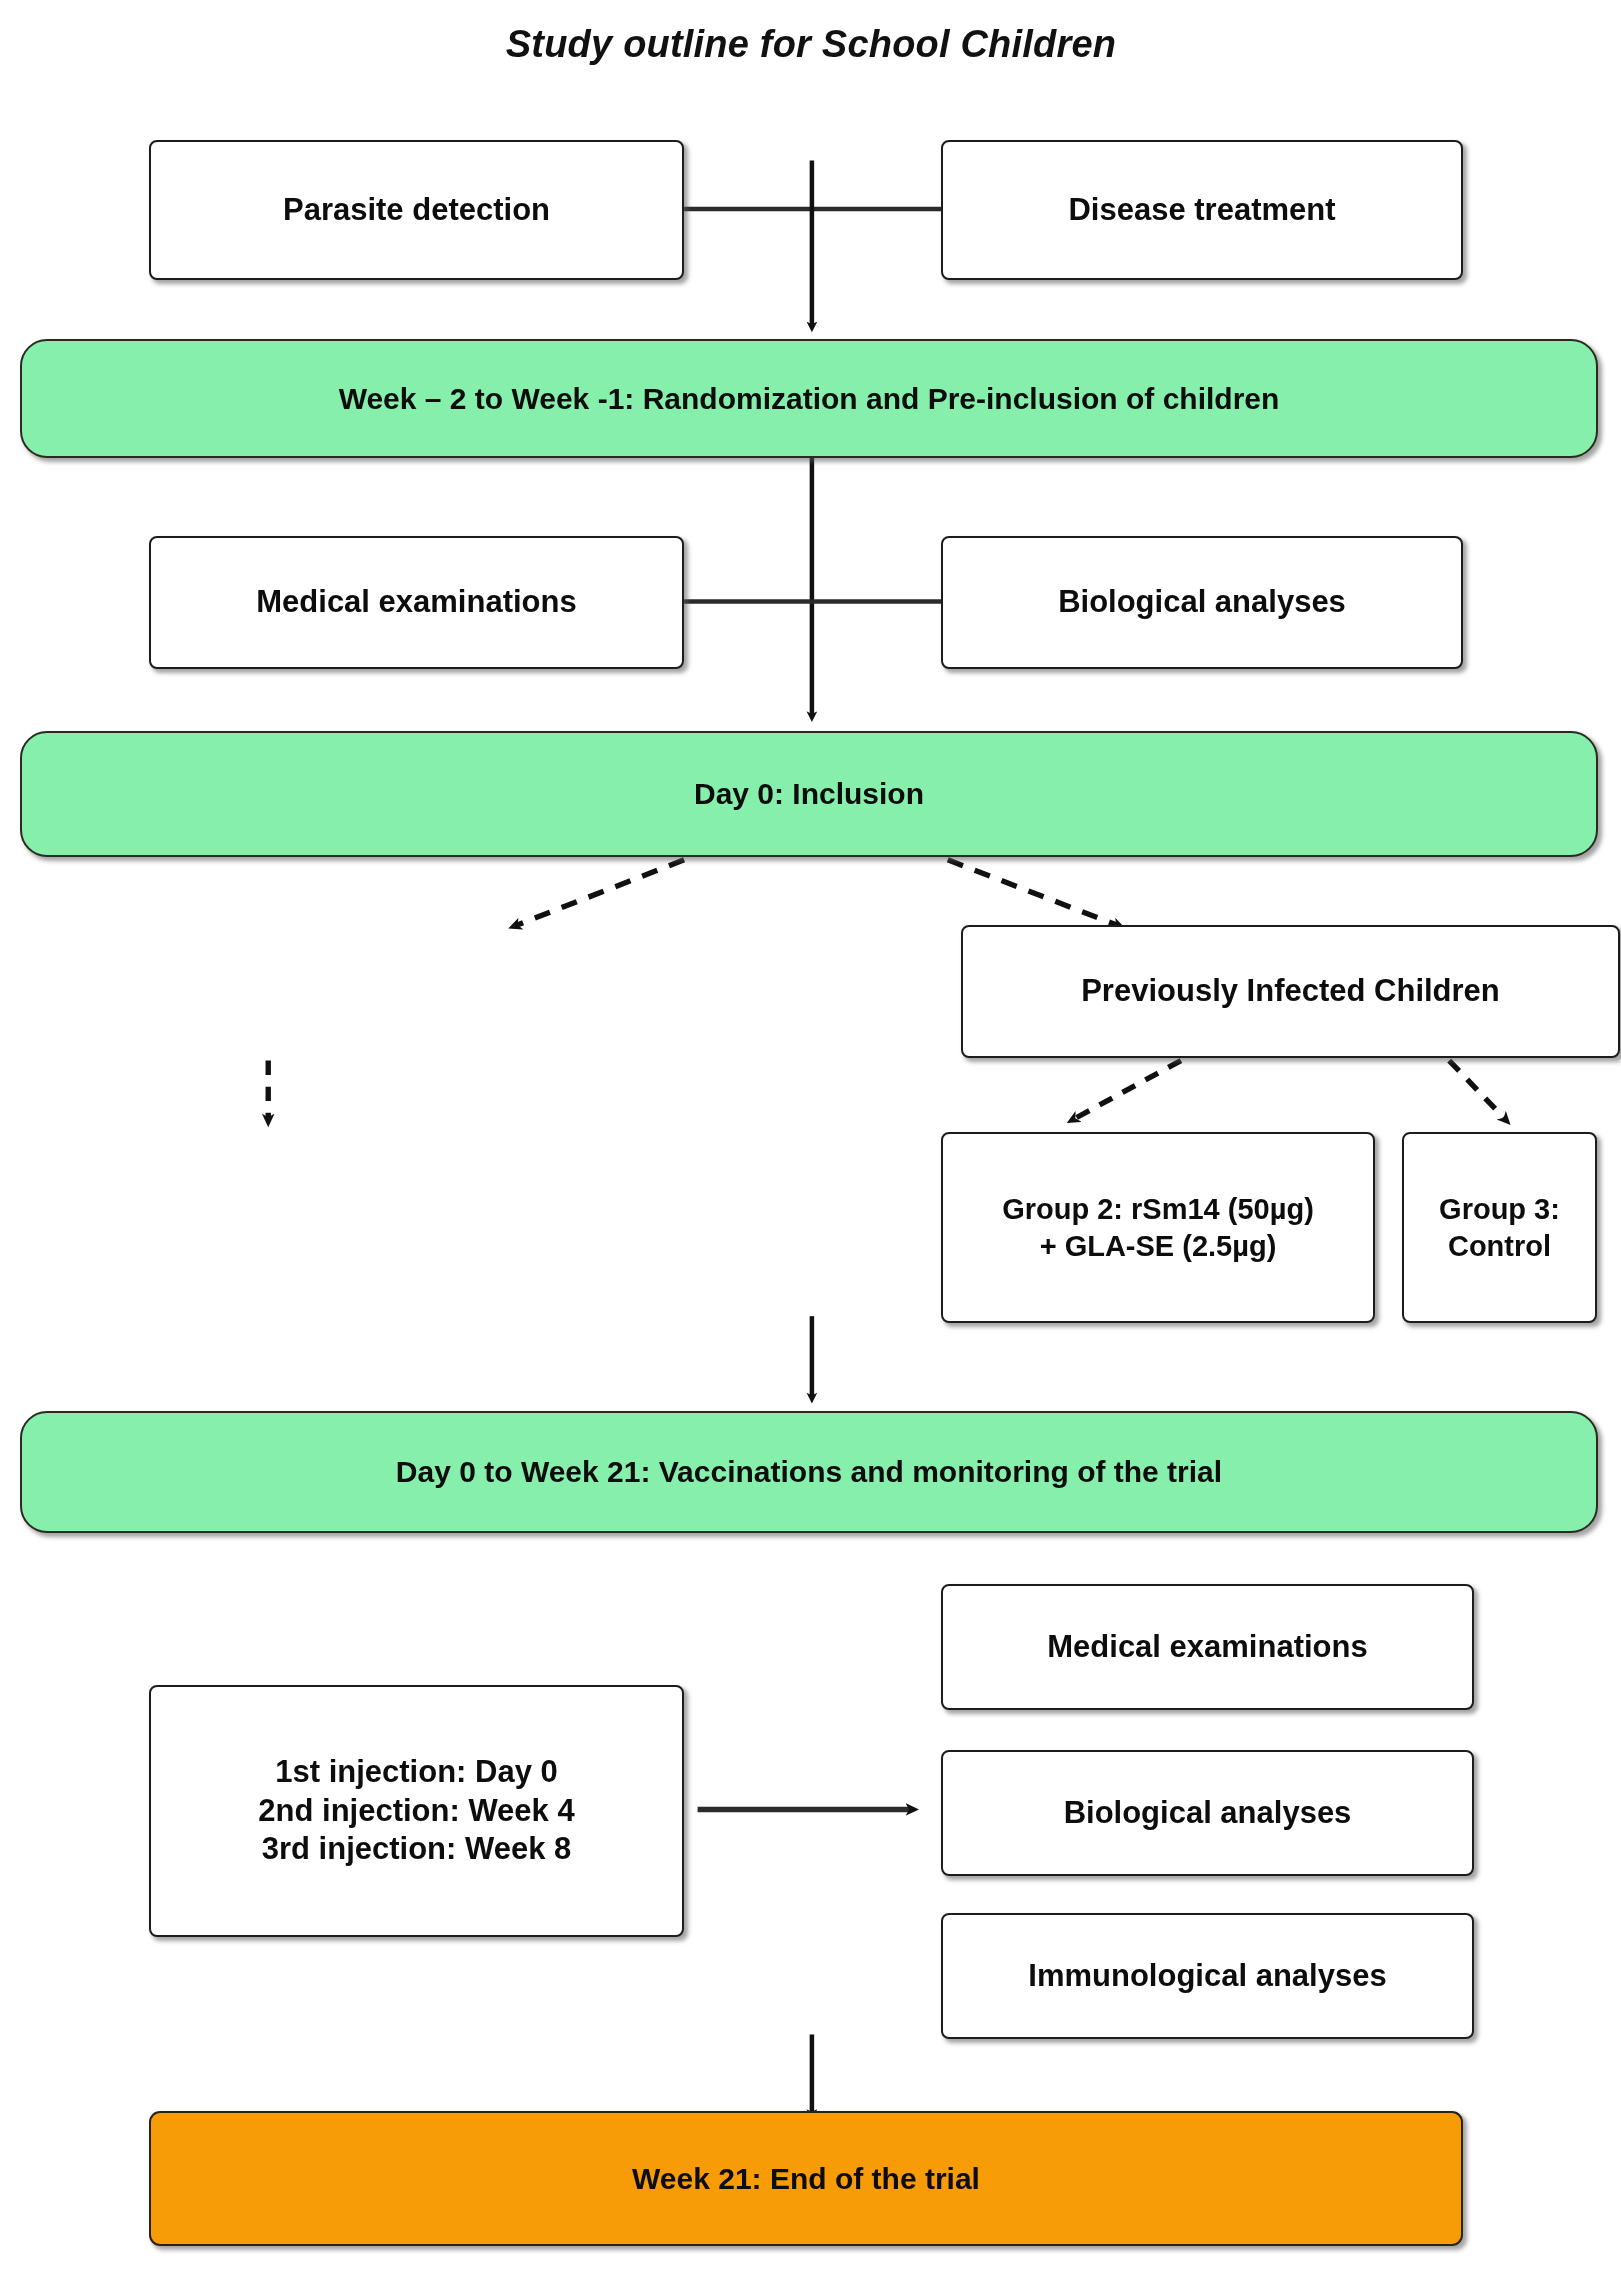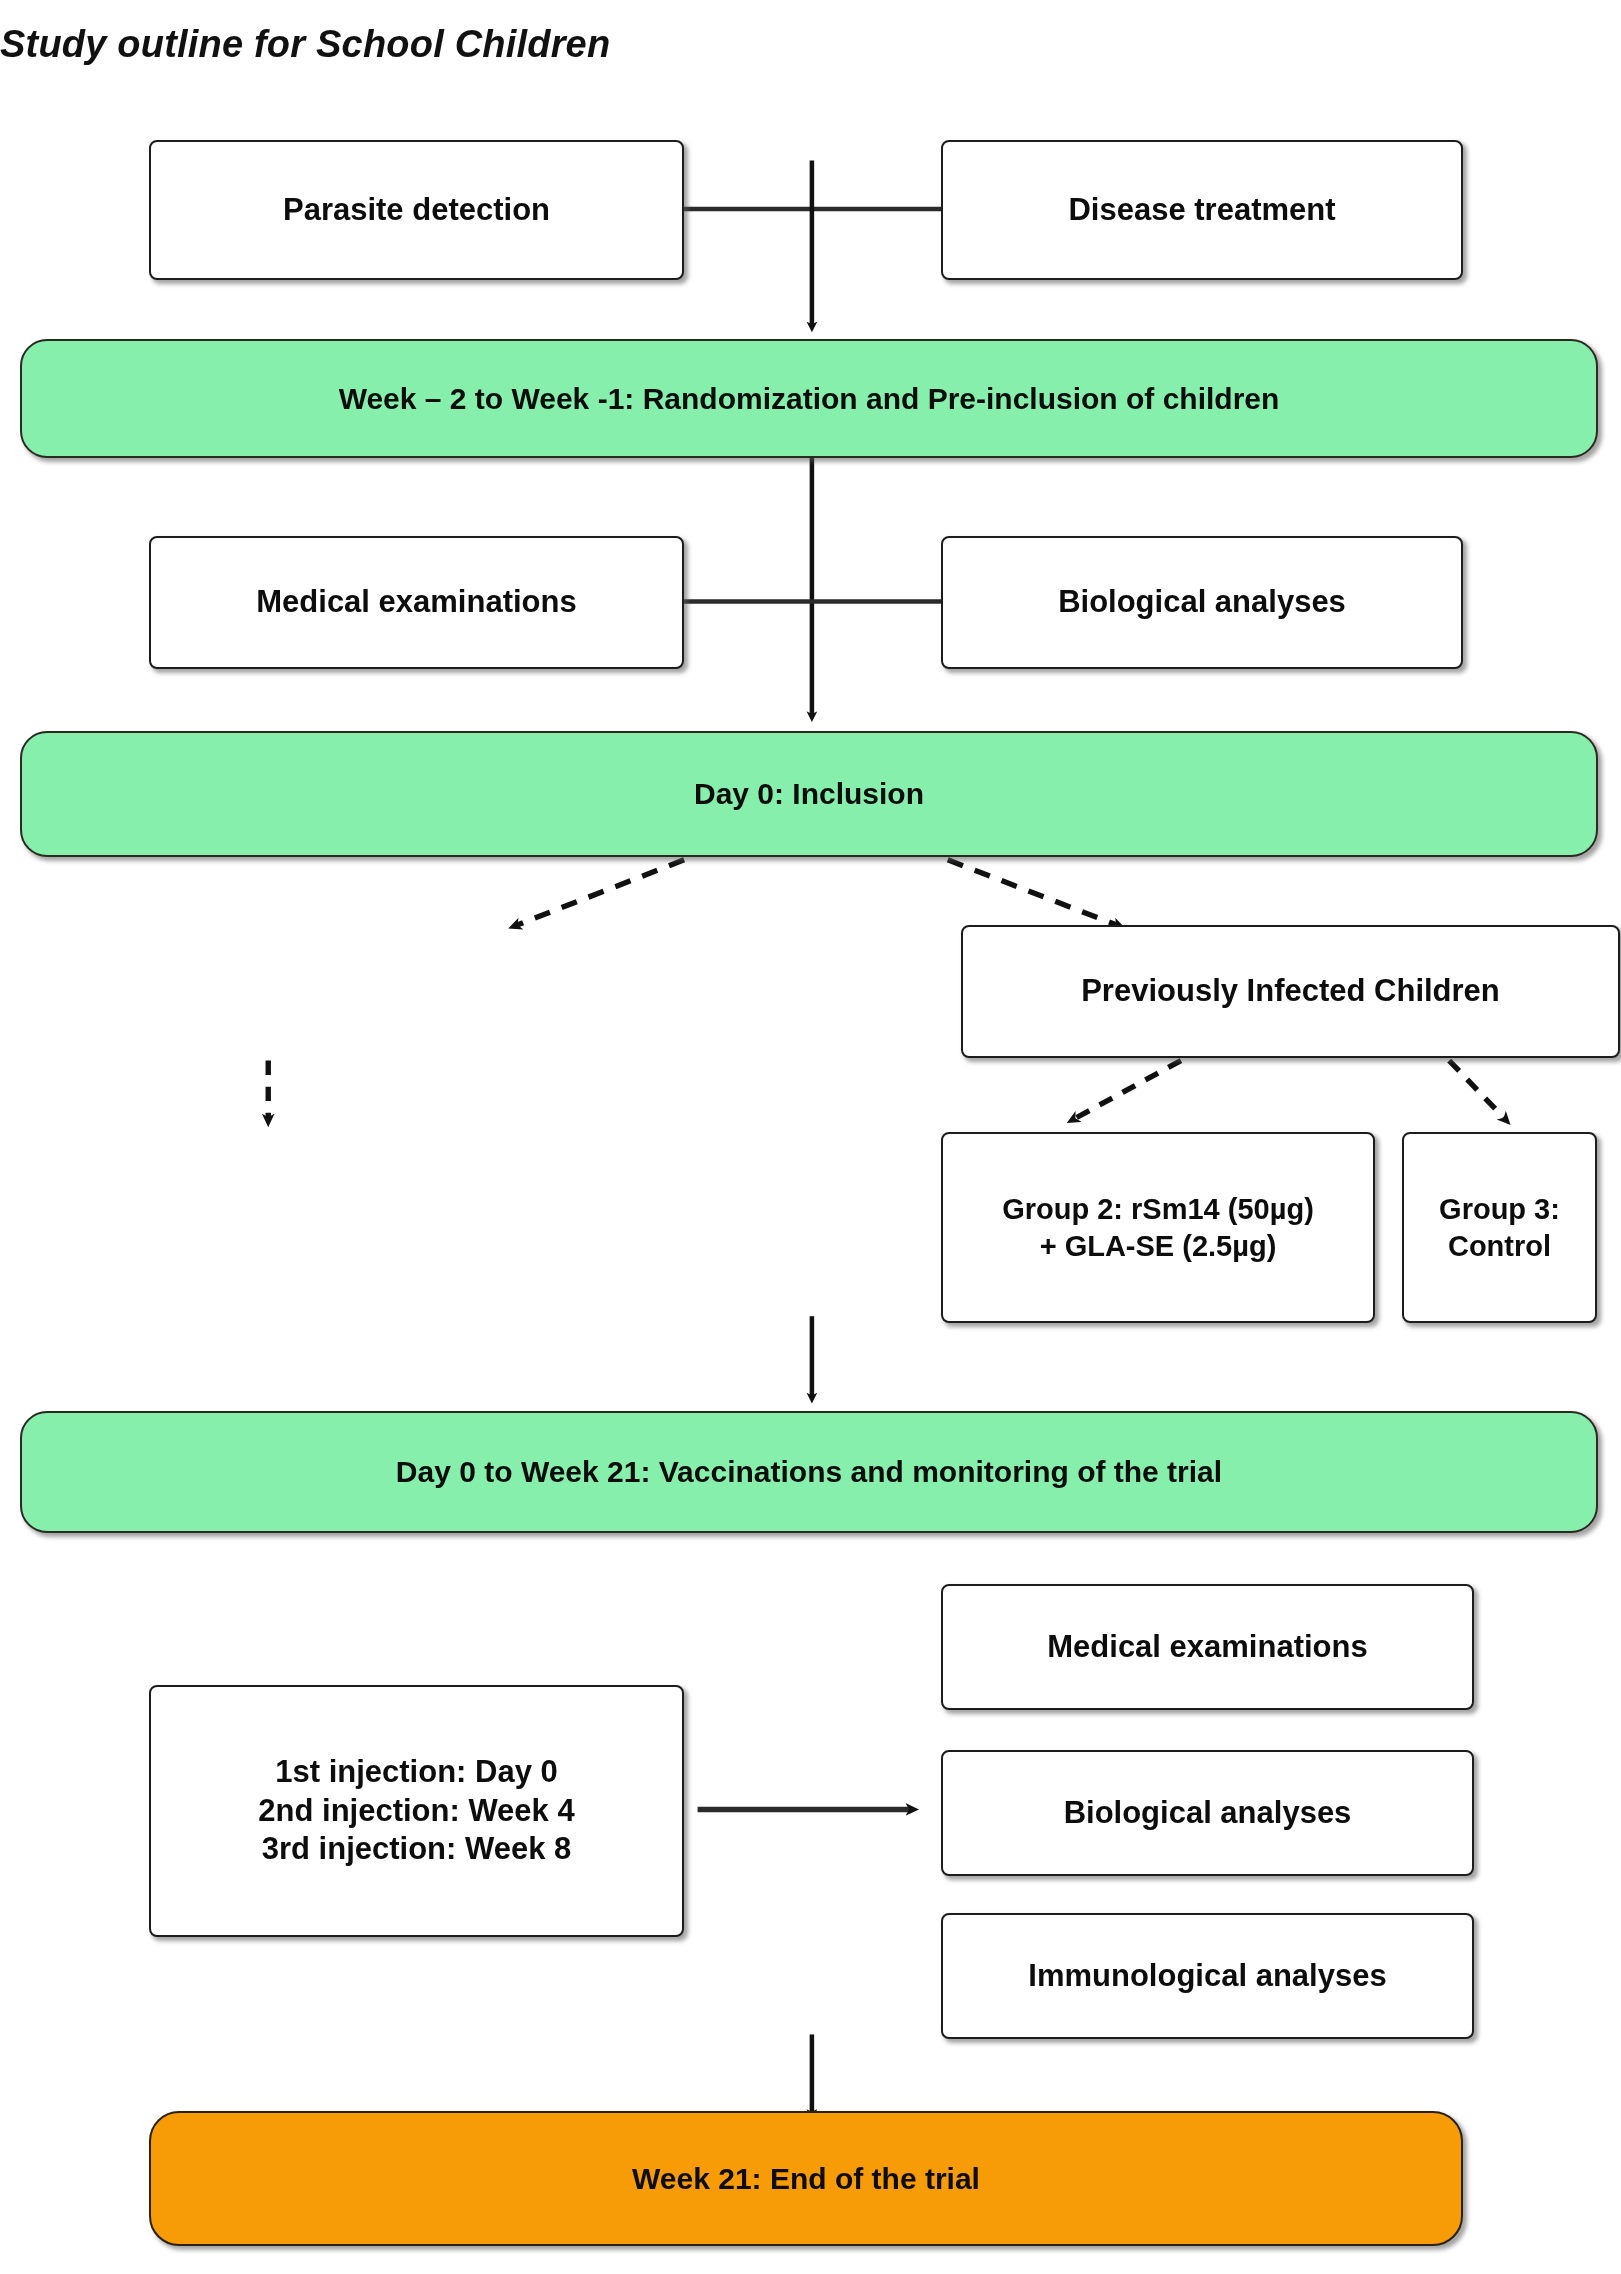--- a/index.html
+++ b/index.html
@@ -17,20 +17,21 @@
   #wires{
     position:absolute;
     left:0; top:0;
     width:1622px; height:2275px;
     pointer-events:none;
   }
   .title{
     position:absolute;
     left:0; top:23.4px;
     width:1622px;
+    text-align:center;
     font-size:38px;
     font-weight:bold;
     font-style:italic;
     color:#111111;
     letter-spacing:0.2px;
   }
   .node{
     position:absolute;
     box-sizing:border-box;
     border:2.7px solid #1c1c1c;
@@ -50,21 +51,21 @@
   }
   .node.yellow{
     background:#86efac;
     border-color:#2a2a20;
     border-radius:27px;
     font-size:30px;
   }
   .node.orange{
     background:#F79B06;
     border-color:#2a2112;
-    border-radius:30px;
+    border-radius:11px;
     font-size:30px;
   }
   .node.tight{ font-size:29px; }
   .node .ml{ display:block; white-space:pre-line; }
 </style>
 </head>
 <body>
 
 <div id="canvas">
 

